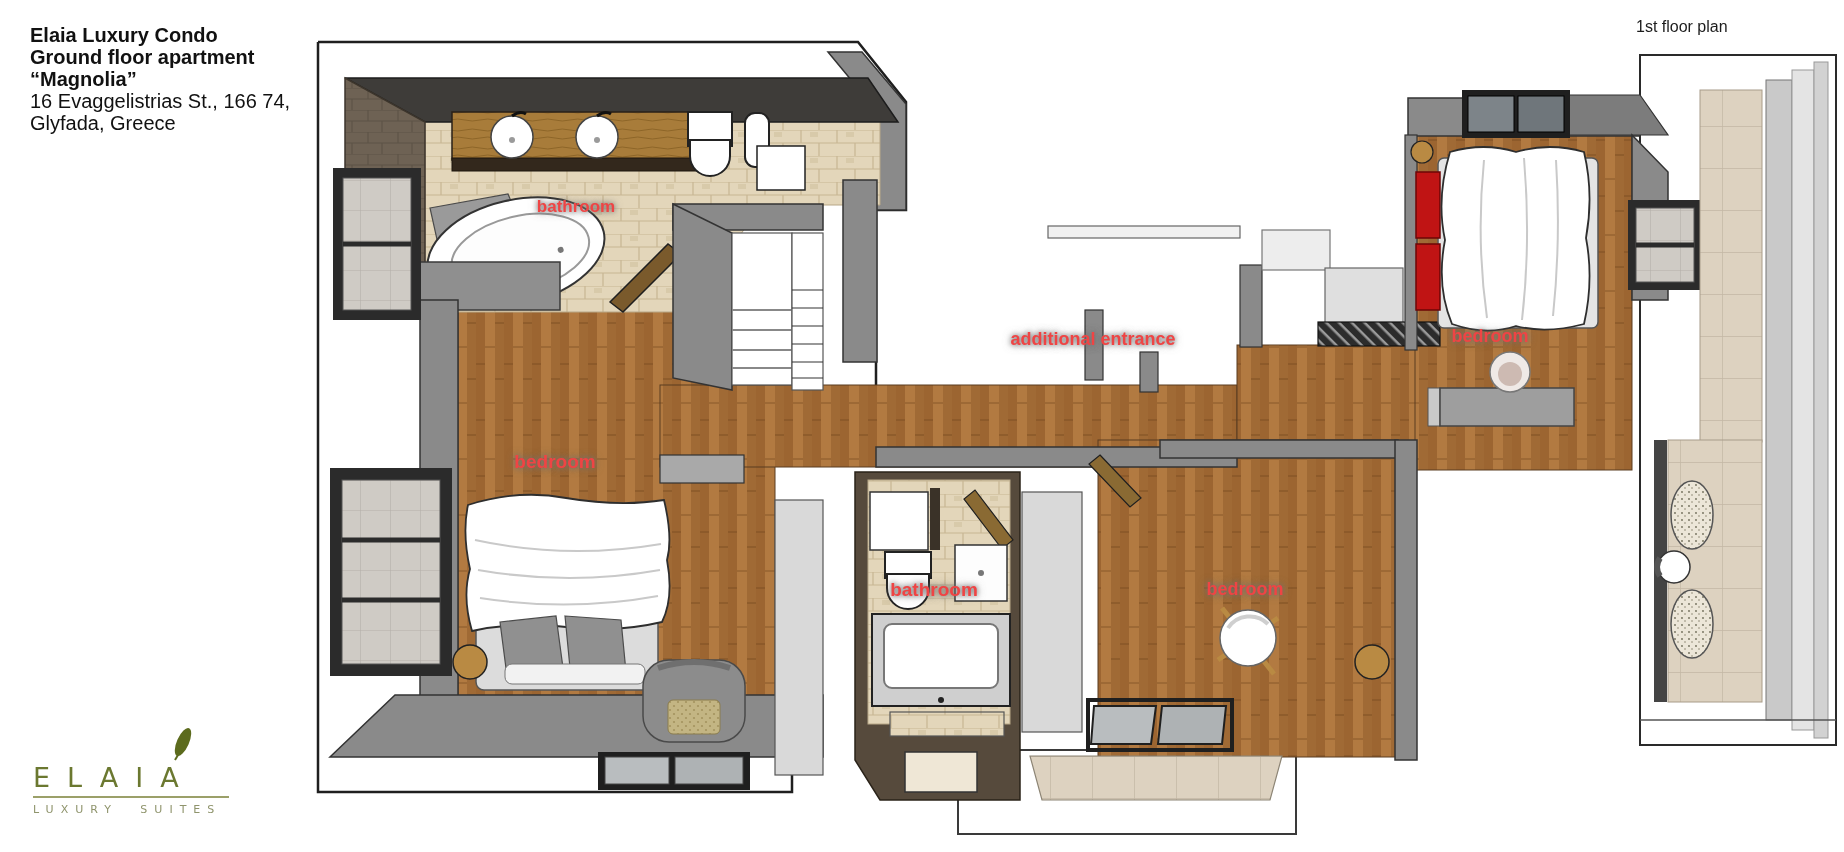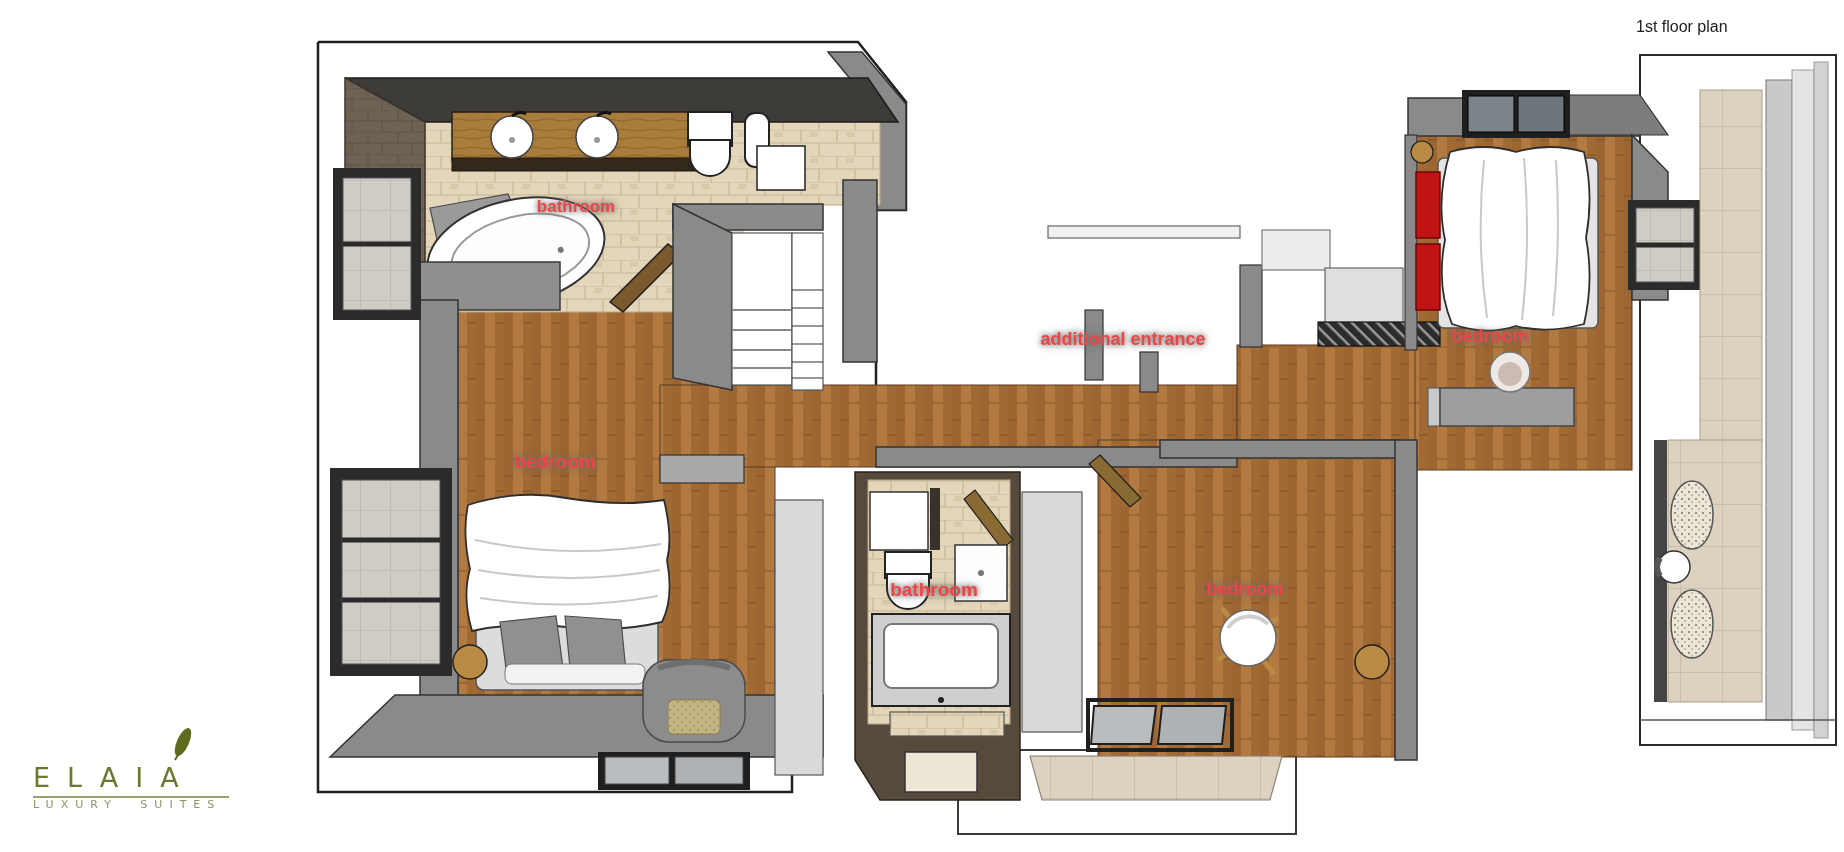--- a/index.html
+++ b/index.html
@@ -10,28 +10,35 @@
   .plan-label{position:absolute;left:1636px;top:18px;font-size:16px;color:#1c1c1c;}
   .plan-svg{position:absolute;left:0;top:0;}
   .room-label{position:absolute;transform:translate(-50%,-50%);color:#ef4444;font-weight:bold;
               white-space:nowrap;text-shadow:0 0 5px rgba(110,110,110,.95),0 0 9px rgba(120,120,120,.7);}
   .lbl-17{font-size:17px;} .lbl-18{font-size:18px;} .lbl-19{font-size:19px;}
   .logo{position:absolute;left:33px;top:730px;width:205px;}
   .logo-leaf{position:absolute;left:128px;top:-4px;}
   .logo-word{margin-top:32px;font-family:"DejaVu Sans", sans-serif;font-size:27px;color:#6b7830;
              letter-spacing:17px;font-weight:400;}
   .logo-rule{width:196px;height:2px;background:#9ba069;margin-top:3px;}
-  .logo-tagline{font-size:11px;color:#8f946c;letter-spacing:7px;word-spacing:12px;
+  .logo-tagline{margin-top:5px;font-size:11px;color:#8f946c;letter-spacing:7px;word-spacing:12px;
                 font-family:"DejaVu Sans", sans-serif;}
 </style>
 </head>
 <body>
 
 <div class="canvas">
 
+  <div class="title-block">
+    <div class="t-bold">Elaia Luxury Condo</div>
+    <div class="t-bold">Ground floor apartment</div>
+    <div class="t-bold">“Magnolia”</div>
+    <div>16 Evaggelistrias St., 166 74,</div>
+    <div>Glyfada, Greece</div>
+  </div>
 
   <div class="plan-label">1st floor plan</div>
 
   <svg class="plan-svg" width="1844" height="852" viewBox="0 0 1844 852">
     <defs>
       <pattern id="pWood" width="28" height="56" patternUnits="userSpaceOnUse">
         <rect width="28" height="56" fill="#a9713a"></rect>
         <rect x="0" width="9" height="56" fill="#9c6531"></rect>
         <rect x="9" width="10" height="56" fill="#b27a41"></rect>
         <rect x="19" width="9" height="56" fill="#a06a35"></rect>
@@ -263,21 +270,21 @@
       <path d="M1660,558 a16,16 0 0 0 0,18" stroke="#555" stroke-width="6" fill="none"></path>
       <rect x="1766" y="80" width="26" height="640" fill="#c9c9c9" stroke="#777" stroke-width="1"></rect>
       <rect x="1792" y="70" width="22" height="660" fill="#e4e4e4" stroke="#999" stroke-width="1"></rect>
       <rect x="1814" y="62" width="14" height="676" fill="#d2d2d2" stroke="#999" stroke-width="1"></rect>
       <path d="M1640,720 H1836" stroke="#555" stroke-width="1.5"></path>
     </g>
   </svg>
 
   <div class="room-label lbl-17" style="left:576px;top:207px;">bathroom</div>
   <div class="room-label lbl-19" style="left:555px;top:462px;">bedroom</div>
-  <div class="room-label lbl-18" style="left:1123px;top:339px;">additional entrance</div>
+  <div class="room-label lbl-18" style="left:1093px;top:339px;">additional entrance</div>
   <div class="room-label lbl-18" style="left:1490px;top:336px;">bedroom</div>
   <div class="room-label lbl-19" style="left:934px;top:590px;">bathroom</div>
   <div class="room-label lbl-18" style="left:1245px;top:589px;">bedroom</div>
 
   <div class="logo">
     <svg class="logo-leaf" width="40" height="36" viewBox="0 0 40 36">
       <ellipse cx="22" cy="16" rx="6" ry="15" fill="#5c6b1d" transform="rotate(24 22 16)"></ellipse>
       <path d="M14,34 L20,24" stroke="#5c6b1d" stroke-width="2" fill="none"></path>
     </svg>
     <div class="logo-word">ELAIA</div>

